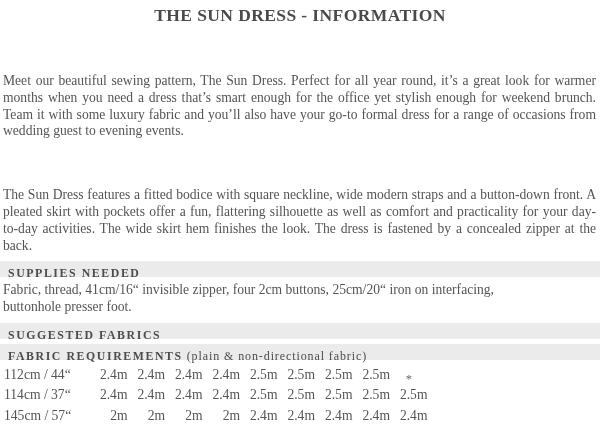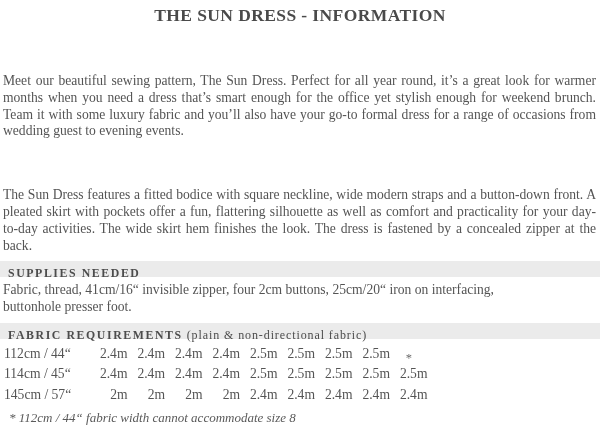--- a/index.html
+++ b/index.html
@@ -83,20 +83,23 @@
 
   <p class="para justify">The Sun Dress features a fitted bodice with square neckline, wide modern straps and a button-down front. A pleated skirt with pockets offer a fun, flattering silhouette as well as comfort and practicality for your day-to-day activities. The wide skirt hem finishes the look. The dress is fastened by a concealed zipper at the back.</p>
 
   <div class="section-bar">
     <span class="bar-title">SUPPLIES NEEDED</span>
   </div>
 
   <p class="para preline">Fabric, thread, 41cm/16“ invisible zipper, four 2cm buttons, 25cm/20“ iron on interfacing,
 buttonhole presser foot.</p>
 
+  <div class="section-bar">
+    <span class="bar-title">SUGGESTED FABRICS</span>
+  </div>
 
 
   <div class="section-bar">
     <span class="bar-title">FABRIC REQUIREMENTS</span>
     <span class="bar-note">(plain &amp; non-directional fabric)</span>
   </div>
 
   <div class="fabric-table">
     <div class="trow">
       <span class="tlabel">112cm / 44“</span>
@@ -104,21 +107,21 @@
       <span class="tcell">2.4m</span>
       <span class="tcell">2.4m</span>
       <span class="tcell">2.4m</span>
       <span class="tcell">2.5m</span>
       <span class="tcell">2.5m</span>
       <span class="tcell">2.5m</span>
       <span class="tcell">2.5m</span>
       <span class="tcell mark">*</span>
     </div>
     <div class="trow">
-      <span class="tlabel">114cm / 45“</span>
+      <span class="tlabel">114cm / 37“</span>
       <span class="tcell">2.4m</span>
       <span class="tcell">2.4m</span>
       <span class="tcell">2.4m</span>
       <span class="tcell">2.4m</span>
       <span class="tcell">2.5m</span>
       <span class="tcell">2.5m</span>
       <span class="tcell">2.5m</span>
       <span class="tcell">2.5m</span>
       <span class="tcell">2.5m</span>
     </div>

